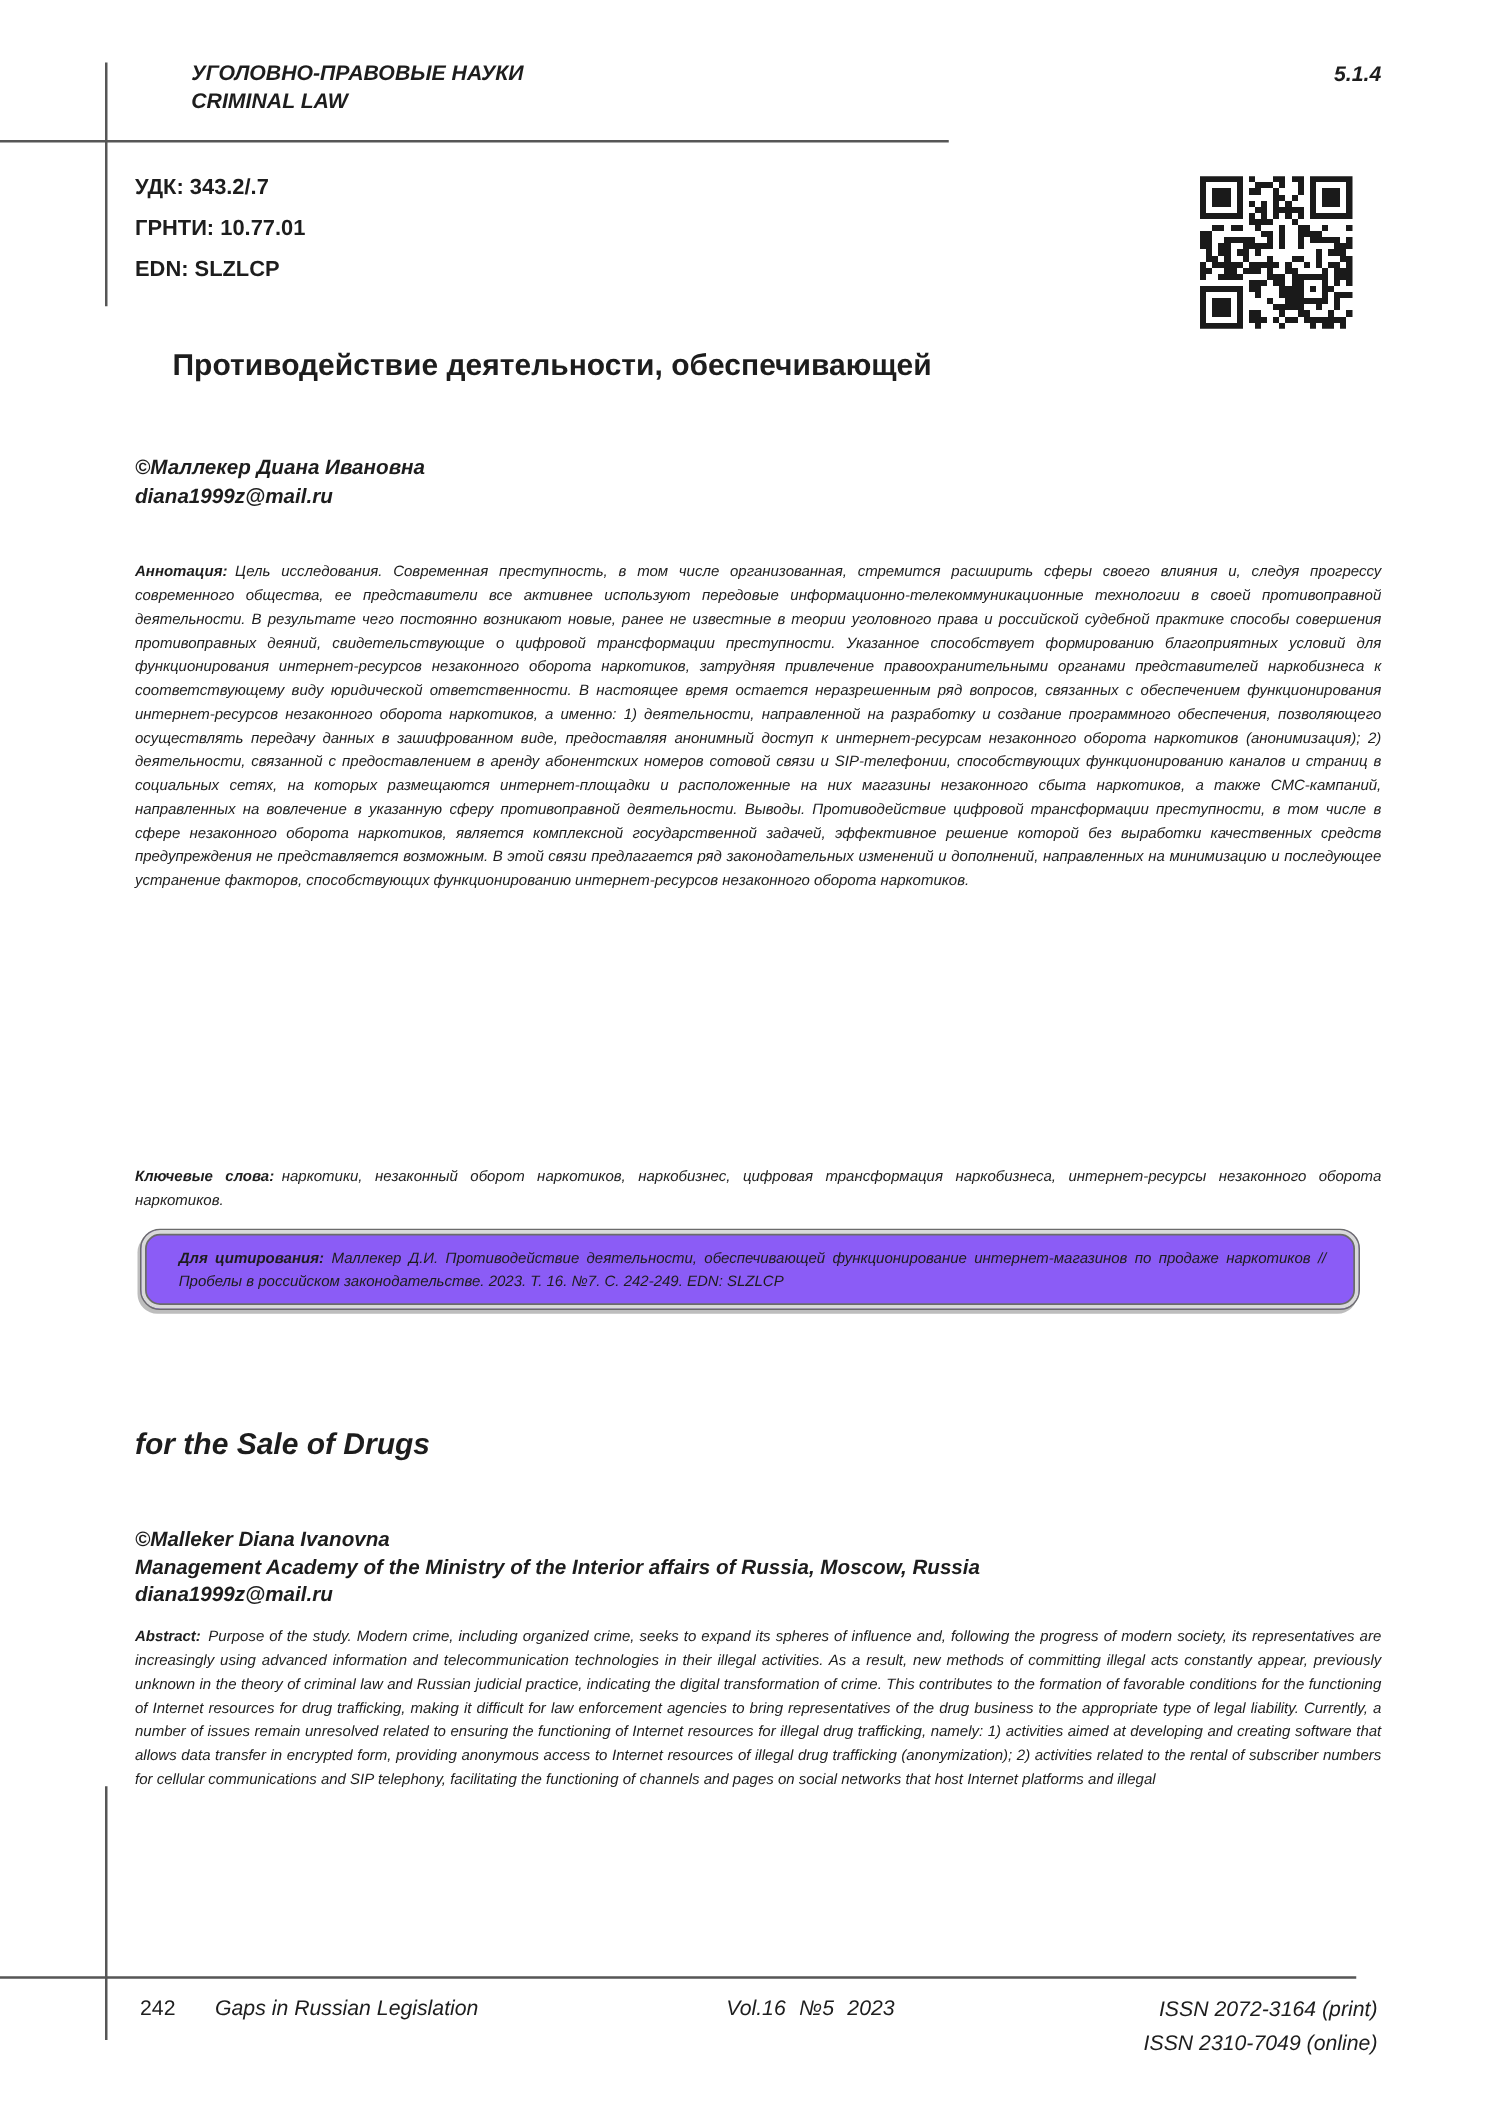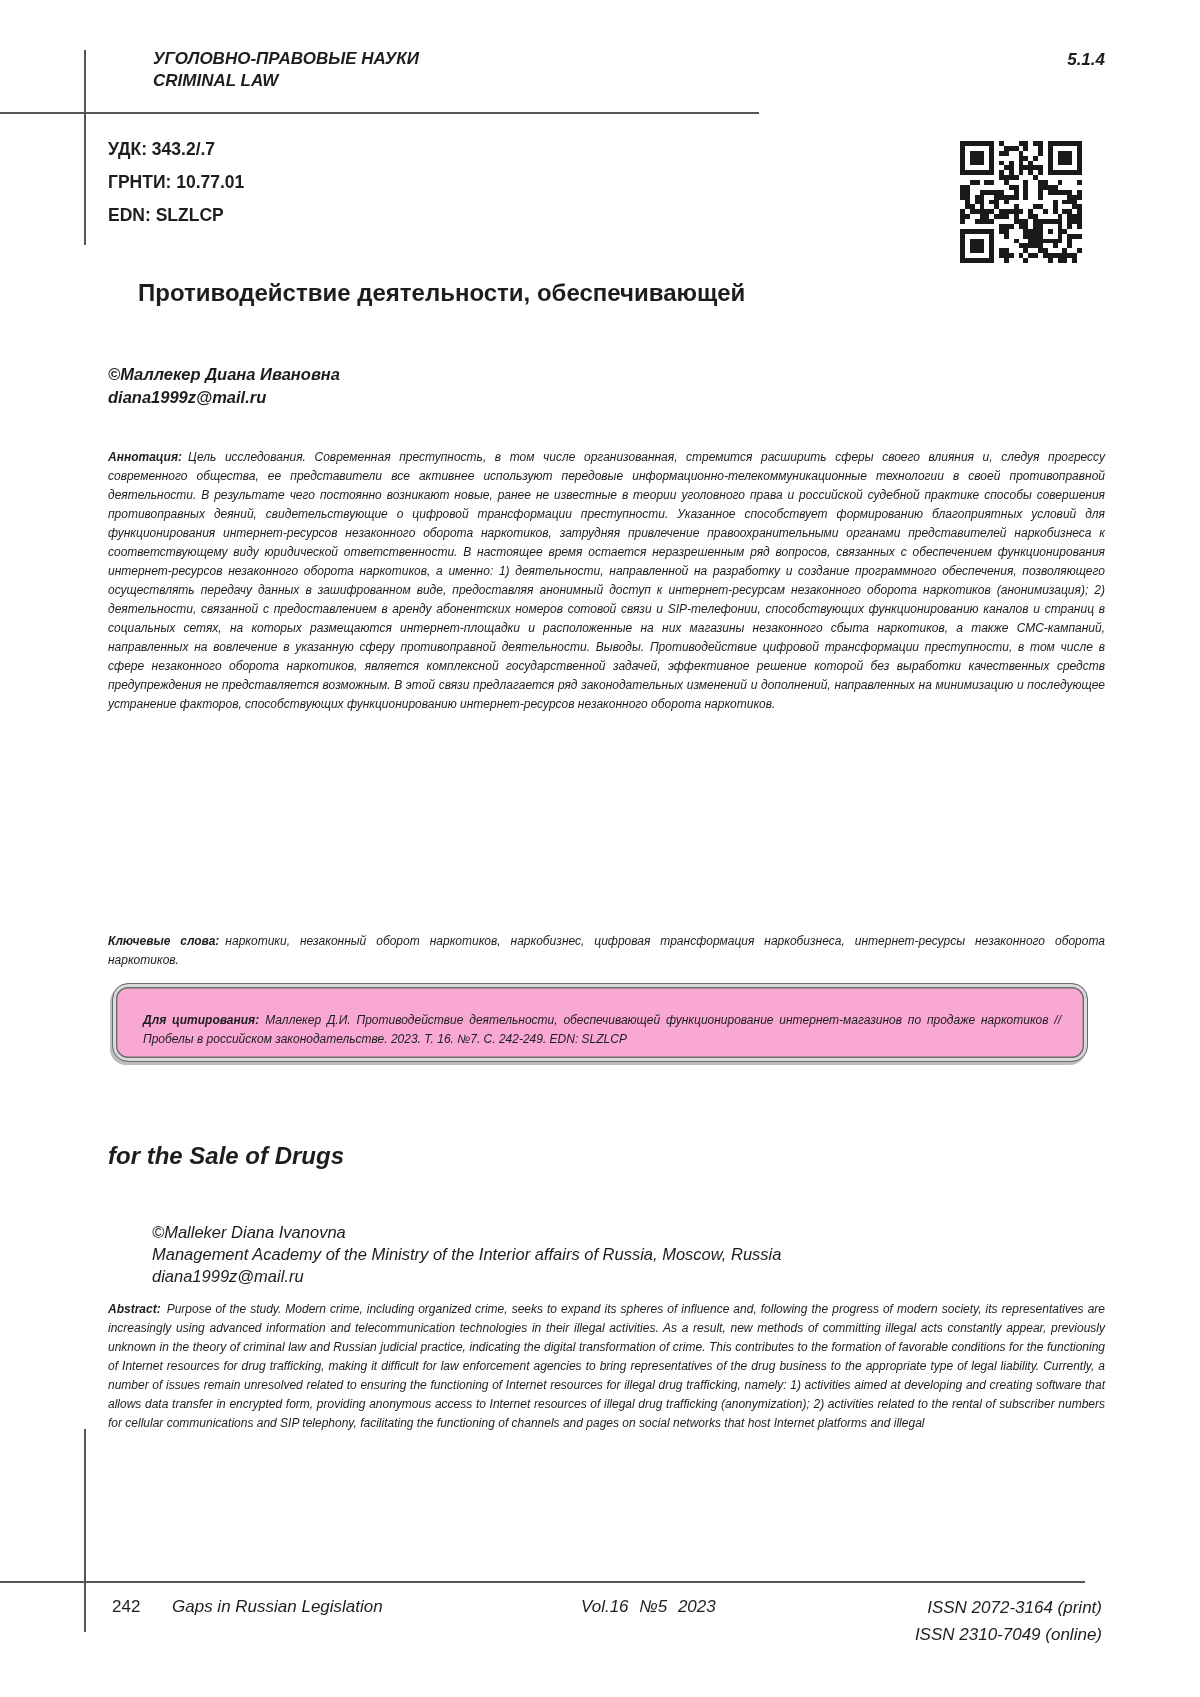--- a/index.html
+++ b/index.html
@@ -23,28 +23,28 @@
   .title-ru{left:108px;top:274px;font-size:24px;font-weight:bold;line-height:37px;}
   .title-ru span{display:block;margin-left:30px;}
   .authors-ru{left:108px;top:363px;font-size:16.5px;font-weight:bold;font-style:italic;line-height:23px;}
   .authors-ru span{display:block;}
   .body-text{font-style:italic;font-size:12px;line-height:19px;text-align:justify;margin:0;}
   .lbl{font-weight:bold;padding-right:6px;}
   .abstract-ru{left:108px;top:448px;width:997px;}
   .keywords-ru{left:108px;top:932px;width:997px;}
   .cite-box{
     left:112px;top:983px;width:976px;box-sizing:border-box;
-    background:#f9a8d4;border:1.4px solid #6b6b6b;border-radius:16px;
-    padding:27px 26px 12px 30px;
+    background:#8b5cf6;border:1.4px solid #6b6b6b;border-radius:16px;
+    padding:13px 26px 12px 30px;
     box-shadow: inset 0 0 0 3px #d9d9d9, inset 0 0 0 4.4px #6b6b6b, -2px 3px 0 #bdbdbd;
   }
   
   .title-en{left:108px;top:1137px;font-size:24px;font-weight:bold;font-style:italic;line-height:37px;}
   .title-en span{display:block;}
-  .authors-en{left:108px;top:1221px;font-size:16.5px;font-weight:normal;font-style:italic;line-height:22px;margin-left:44px;}
+  .authors-en{left:108px;top:1221px;font-size:16.5px;font-weight:bold;font-style:italic;line-height:22px;}
   .authors-en span{display:block;}
   .abstract-en{left:108px;top:1300px;width:997px;}
   
   .vline-bottom{left:84px;top:1429px;width:2px;height:203px;}
   .hline-footer{left:0;top:1581px;width:1085px;height:2px;}
   .ftr{font-size:17px;line-height:20px;}
   .ftr-page{left:112px;top:1597px;}
   .ftr-journal{left:172px;top:1597px;font-style:italic;}
   .ftr-vol{left:581px;top:1597px;font-style:italic;word-spacing:6px;}
   .ftr-issn{right:98px;top:1594px;text-align:right;font-style:italic;line-height:27px;}

